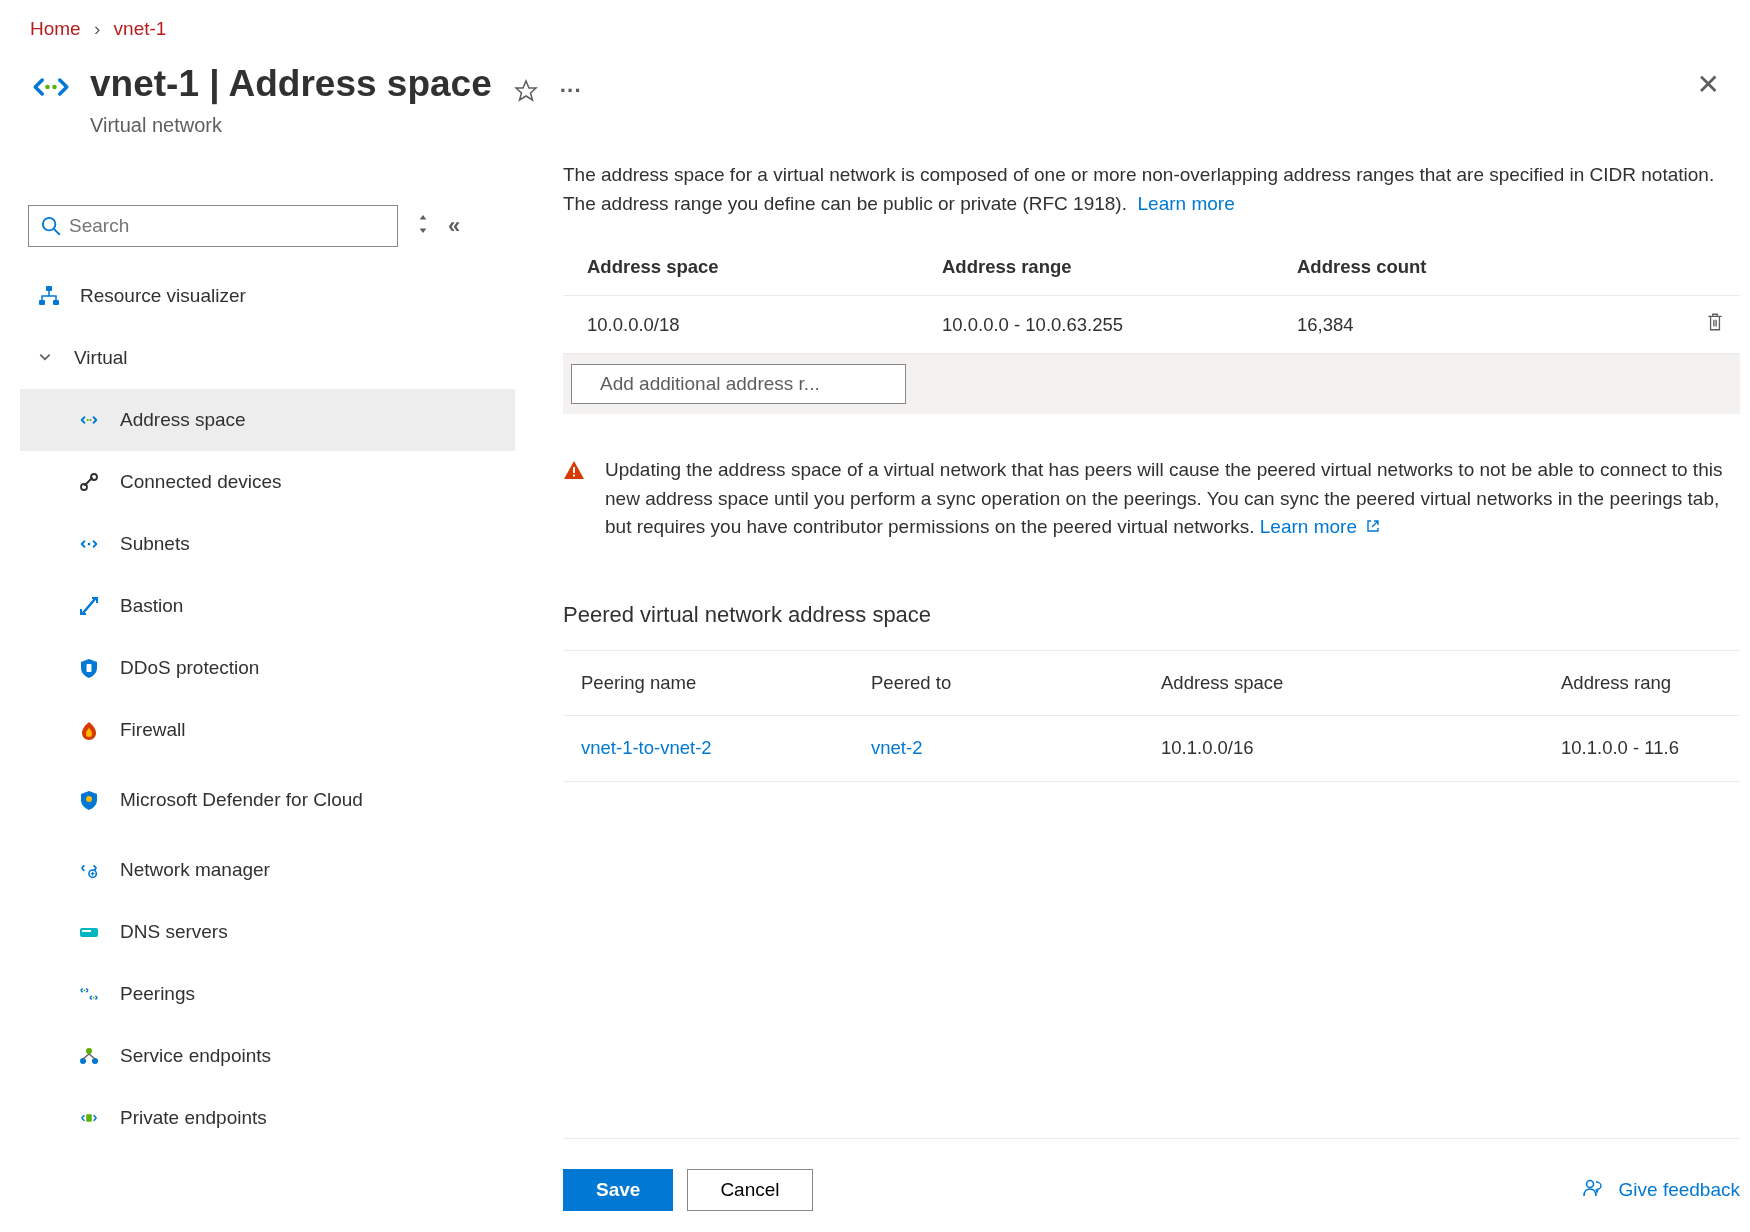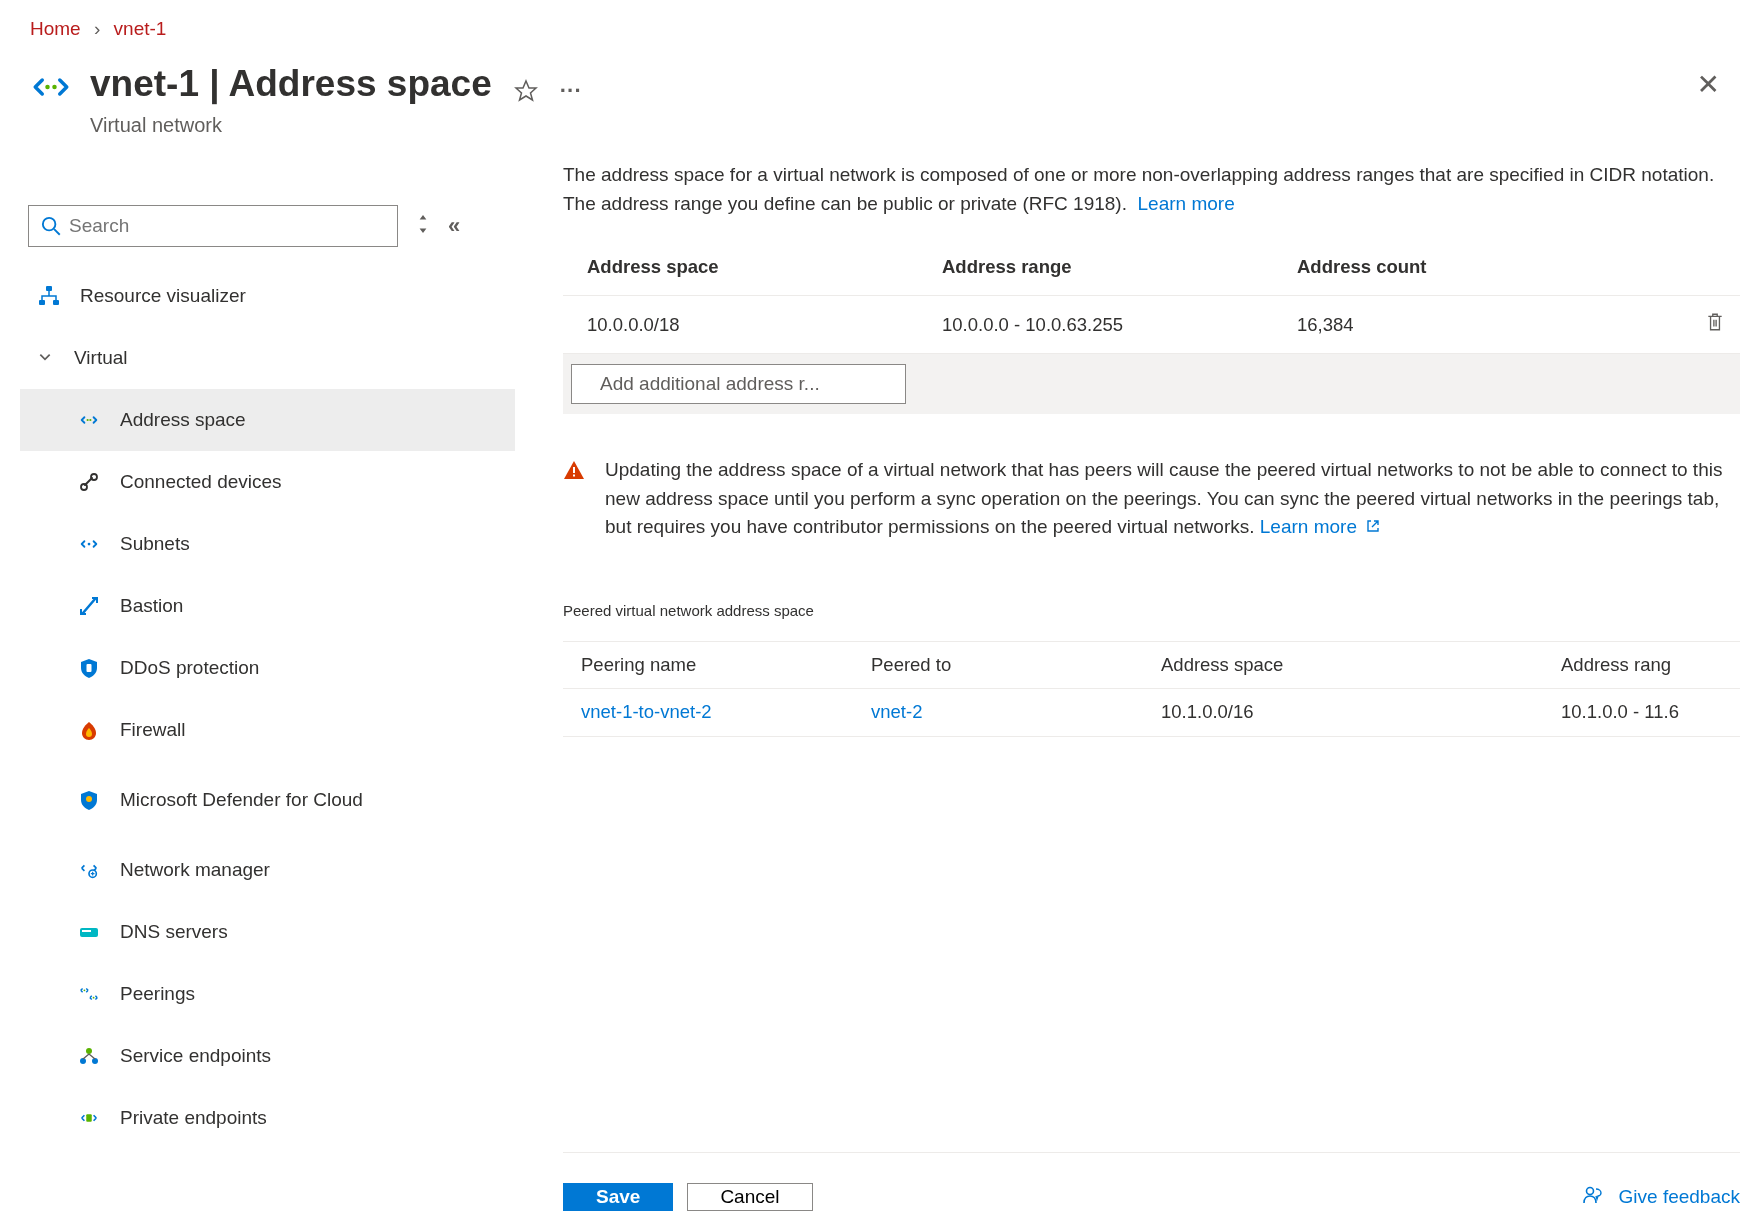--- a/index.html
+++ b/index.html
@@ -52,32 +52,32 @@
   .col-range { width: 355px; }
   .col-count { flex: 1; }
   .col-del { width: 50px; text-align: center; }
   .trash-icon { color: #605e5c; cursor: pointer; }
   .add-row { background: #f3f2f1; padding: 10px 8px; }
   .add-input { width: 335px; height: 40px; border: 1px solid #8a8886; padding: 0 28px; font-size: 19px; color: #605e5c; white-space: nowrap; overflow: hidden; text-overflow: ellipsis; display: flex; align-items: center; background: #fff; }
 
   .warning-box { display: flex; margin-top: 36px; font-size: 19px; line-height: 1.5; }
   .warning-icon { color: #d83b01; margin-right: 20px; flex-shrink: 0; margin-top: 3px; }
 
-  .section-title { font-size: 15px; font-weight: 400; margin-top: 60px; margin-bottom: 22px; }
-
-  .peer-header, .peer-row { display: flex; height: 48px; align-items: center; border-bottom: 1px solid #edebe9; padding-left: 18px; }
+  .section-title { font-size: 22px; font-weight: 400; margin-top: 60px; margin-bottom: 22px; }
+
+  .peer-header, .peer-row { display: flex; height: 66px; align-items: center; border-bottom: 1px solid #edebe9; padding-left: 18px; }
   .peer-header { font-weight: 400; border-top: 1px solid #edebe9; }
   .pcol-name { width: 290px; }
   .pcol-to { width: 290px; }
   .pcol-space { width: 400px; }
   .pcol-range { flex: 1; }
 
   
   .footer { margin-top: auto; display: flex; align-items: center; border-top: 1px solid #edebe9; padding: 30px 0 0 0; }
-  .btn { height: 28px; padding: 0 32px; font-size: 19px; border: 1px solid #8a8886; background: #fff; cursor: pointer; margin-right: 14px; display: inline-flex; align-items: center; justify-content: center; }
+  .btn { height: 42px; padding: 0 32px; font-size: 19px; border: 1px solid #8a8886; background: #fff; cursor: pointer; margin-right: 14px; display: inline-flex; align-items: center; justify-content: center; }
   .btn.primary { background: #0078d4; color: #fff; border-color: #0078d4; font-weight: 600; }
   .feedback { margin-left: auto; color: #0078d4; display: flex; align-items: center; gap: 15px; cursor: pointer; font-size: 19px; }
 
   .ext-link-icon { color: #0078d4; margin-left: 4px; }
 </style>
 </head>
 <body>
 
 <div class="breadcrumb">
   <a>Home</a>

